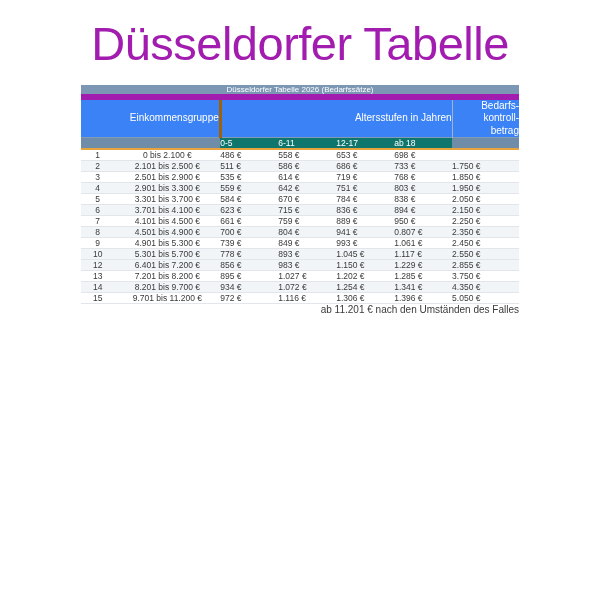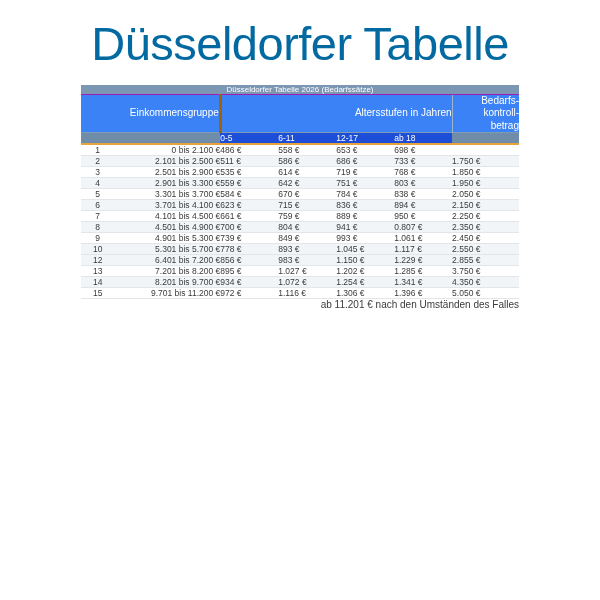--- a/index.html
+++ b/index.html
@@ -17,21 +17,21 @@
   .page {
     width: 600px;
     height: 600px;
     position: relative;
     box-sizing: border-box;
   }
   .title {
     text-align: center;
     font-size: 47px;
     line-height: 1.12;
-    color: #0369a1;
+    color: #a21caf;
     font-weight: normal;
     padding-top: 18px;
     letter-spacing: -0.5px;
   }
   .title .line2 {
     display: block;
   }
   .table-wrap {
     width: 438px;
     margin: 14px auto 0 auto;
@@ -46,40 +46,40 @@
     padding: 0;
     font-weight: normal;
   }
   
   .hdr-top td {
     background: #7c97b4;
     color: #ffffff;
     text-align: center;
     font-size: 8px;
     padding: 5px 2px 5px 2px;
-    border-bottom: 1px solid #a21caf;
+    border-bottom: 6px solid #a21caf;
   }
   .hdr-mid td {
     background: #3b82f6;
     color: #ffffff;
     text-align: right;
     font-size: 10px;
     padding: 10px 3px 12px 3px;
     vertical-align: middle;
     line-height: 1.25;
   }
   .hdr-mid td.grp-income {
     border-right: 3px solid #a16207;
   }
   .hdr-mid td.grp-ages {
     border-right: 1px solid #9db4ca;
     padding-left: 16px;
   }
   .hdr-sub td {
-    background: #1d4ed8;
+    background: #0f766e;
     color: #ffffff;
     font-size: 8.5px;
     padding: 5px 6px 5px 6px;
     text-align: left;
     border-top: 1px solid #7f9bb6;
   }
   .hdr-sub td.blank {
     background: #6f8ca9;
   }
   .hdr-sub td.sub-age {
@@ -96,21 +96,21 @@
   }
   tbody tr.alt td {
     background: #f2f5f8;
   }
   td.c-num {
     text-align: center;
     width: 30px;
     color: #3a3a3a;
   }
   td.c-income {
-    text-align: right;
+    text-align: center;
     width: 95px;
     padding-right: 14px;
   }
   td.c-val {
     text-align: left;
     width: 52px;
   }
   td.c-bedarf {
     text-align: left;
     width: 60px;

